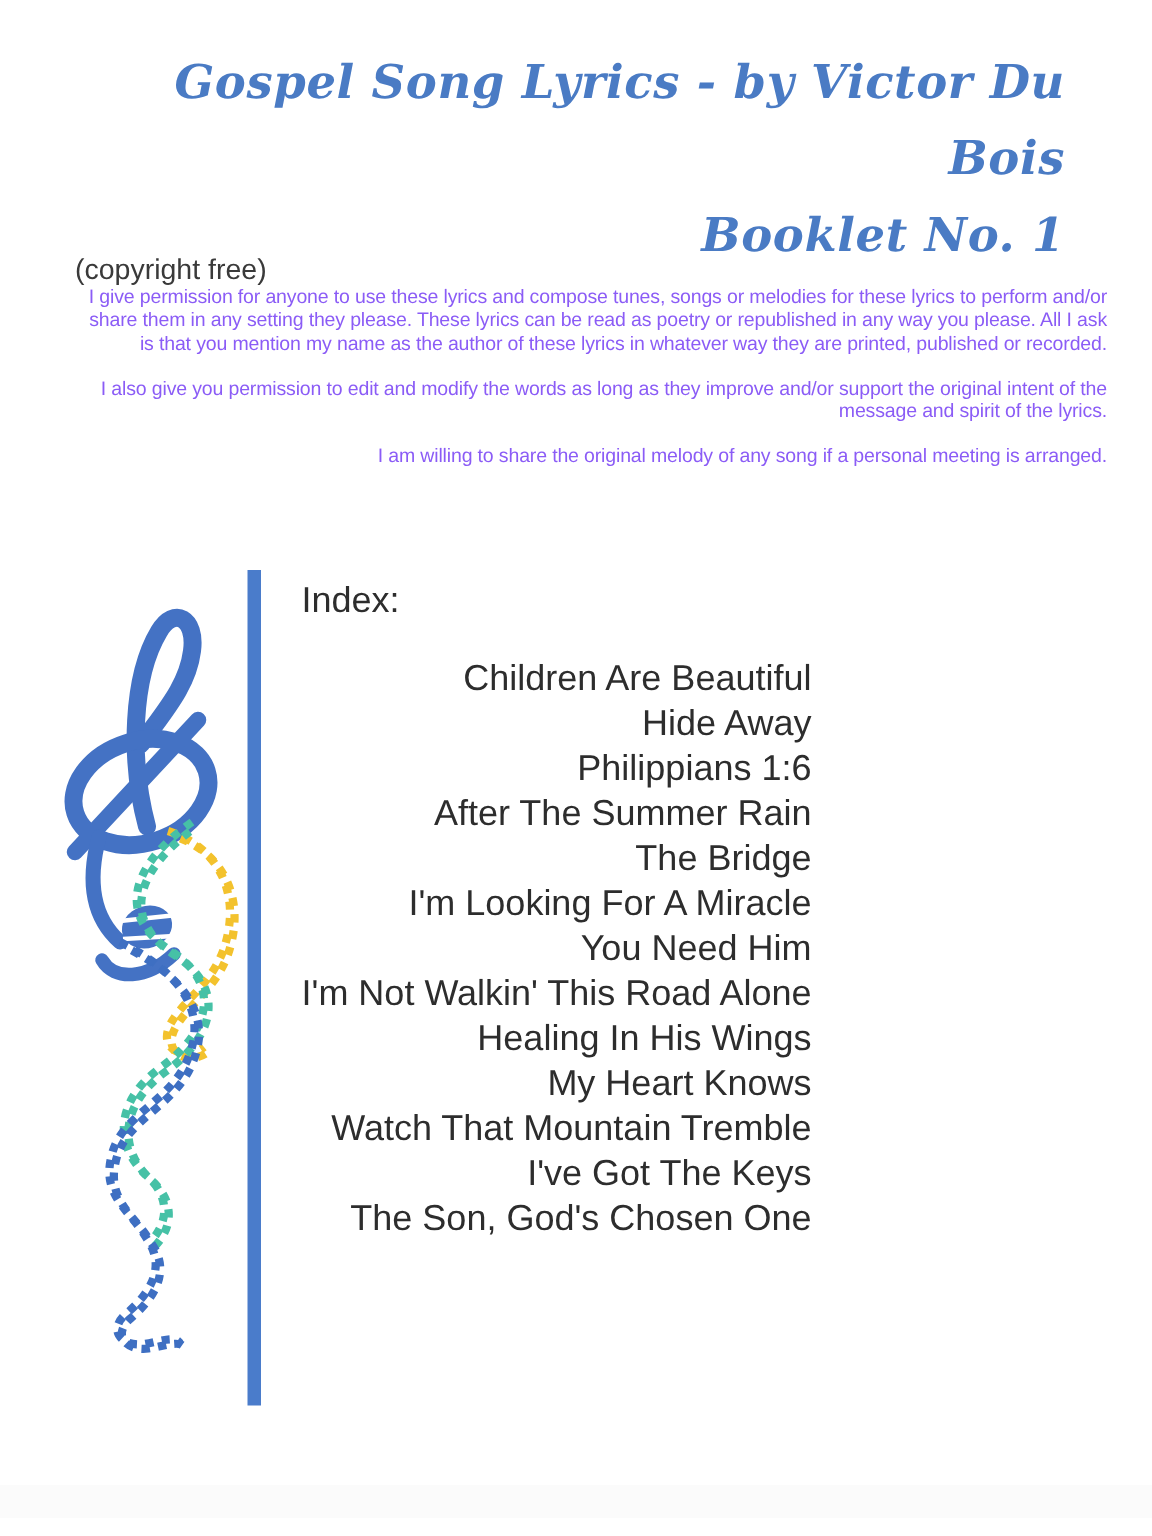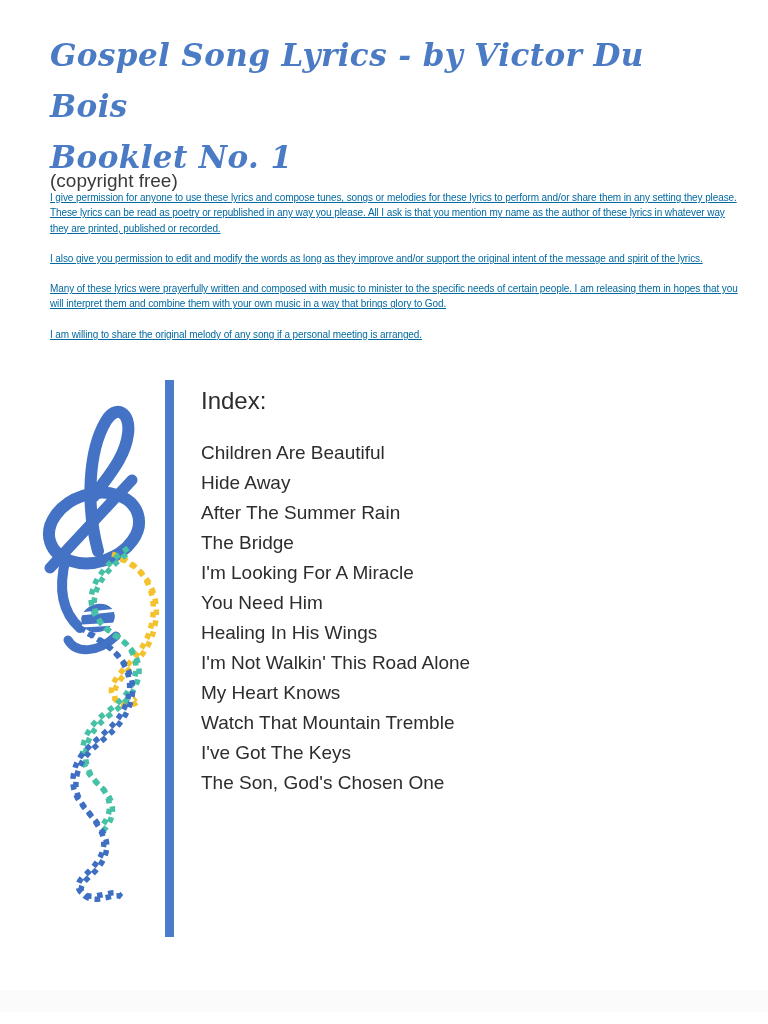--- a/index.html
+++ b/index.html
@@ -2,51 +2,51 @@
 <html><head>
 <meta charset="utf-8">
 <style>
   html,body{margin:0;padding:0;background:#ffffff;}
   .page{
     position:relative;
     width:768px;height:1024px;
     background:#ffffff;
     overflow:hidden;
     font-family:"Liberation Sans",sans-serif;
+    text-align:right;
   }
   .title{
     position:absolute;left:50px;top:30px;width:660px;
     font-family:"DejaVu Serif",serif;
     font-style:italic;font-weight:bold;
     font-size:31px;line-height:51px;letter-spacing:.4px;
     color:#4a7bc4;
   }
   .copyright{
     position:absolute;left:50px;top:142px;
     font-size:19px;color:#3a3a3a;margin-top:28px;
   }
   .paragraphs{
     position:absolute;left:50px;top:190px;width:688px;
-    font-size:10px;line-height:15.3px;letter-spacing:-0.1px;
-    color:#0369a1;
-    text-decoration:underline;
+    font-size:13px;line-height:15.3px;letter-spacing:-0.1px;
+    color:#8b5cf6;
   }
   .paragraphs p{margin:0 0 15px 0;}
   .index-bar{
     position:absolute;left:165px;top:380px;
     width:9px;height:557px;background:#4a7ccb;
   }
   .index-heading{
     position:absolute;left:201px;top:387px;
     font-size:24px;color:#2d2d2d;
   }
   .song-list{
     position:absolute;left:201px;top:438px;
     margin:0;padding:0;list-style:none;
-    font-size:19px;line-height:30px;color:#2d2d2d;
+    font-size:24px;line-height:30px;color:#2d2d2d;
   }
   .clef-art{
     position:absolute;left:28px;top:396px;width:142px;height:548px;
   }
   .bottom-band{
     position:absolute;left:0;top:990px;width:768px;height:22px;
     background:#fbfbfb;
   }
 </style>
 </head>
@@ -57,21 +57,20 @@
   <div class="title">
     <div>Gospel Song Lyrics  - by Victor Du Bois</div>
     <div>Booklet No. 1</div>
   </div>
 
   <div class="copyright">(copyright free)</div>
 
   <div class="paragraphs">
     <p>I give permission for anyone to use these lyrics and compose tunes, songs or melodies for these lyrics to perform and/or share them in any setting they please. These lyrics can be read as poetry or republished in any way you please. All I ask is that you mention my name as the author of these lyrics in whatever way they are printed, published or recorded.</p>
     <p>I also give you permission to edit and modify the words as long as they improve and/or support the original intent of the message and spirit of the lyrics.</p>
-    <p>Many of these lyrics were prayerfully written and composed with music to minister to the specific needs of certain people. I am releasing them in hopes that you will interpret them and combine them with your own music in a way that brings glory to God.</p>
     <p>I am willing to share the original melody of any song if a personal meeting is arranged.</p>
   </div>
 
   <svg class="clef-art" viewBox="0 0 142 548" xmlns="http://www.w3.org/2000/svg">
 
     <path d="M 70 155 C 58 110 60 55 78 25 C 88 8 103 16 100 38 C 97 62 80 80 66 100" fill="none" stroke="#4472c4" stroke-width="12" stroke-linecap="round"></path>
 
     <ellipse cx="66" cy="132" rx="46" ry="34" transform="rotate(-18 66 132)" fill="none" stroke="#4472c4" stroke-width="12"></ellipse>
 
     <line x1="104" y1="84" x2="22" y2="172" stroke="#4472c4" stroke-width="11" stroke-linecap="round"></line>
@@ -100,26 +99,27 @@
     </g>
   </svg>
 
   <div class="index-bar"></div>
 
   <div class="index-heading">Index:</div>
 
   <ul class="song-list">
     <li>Children Are Beautiful</li>
     <li>Hide Away</li>
+    <li>Philippians 1:6</li>
     <li>After The Summer Rain</li>
     <li>The Bridge</li>
     <li>I'm Looking For A Miracle</li>
     <li>You Need Him</li>
+    <li>I'm Not Walkin' This Road Alone</li>
     <li>Healing In His Wings</li>
-    <li>I'm Not Walkin' This Road Alone</li>
     <li>My Heart Knows</li>
     <li>Watch That Mountain Tremble</li>
     <li>I've Got The Keys</li>
     <li>The Son, God's Chosen One</li>
   </ul>
 
   <div class="bottom-band"></div>
 
 </div>
 

